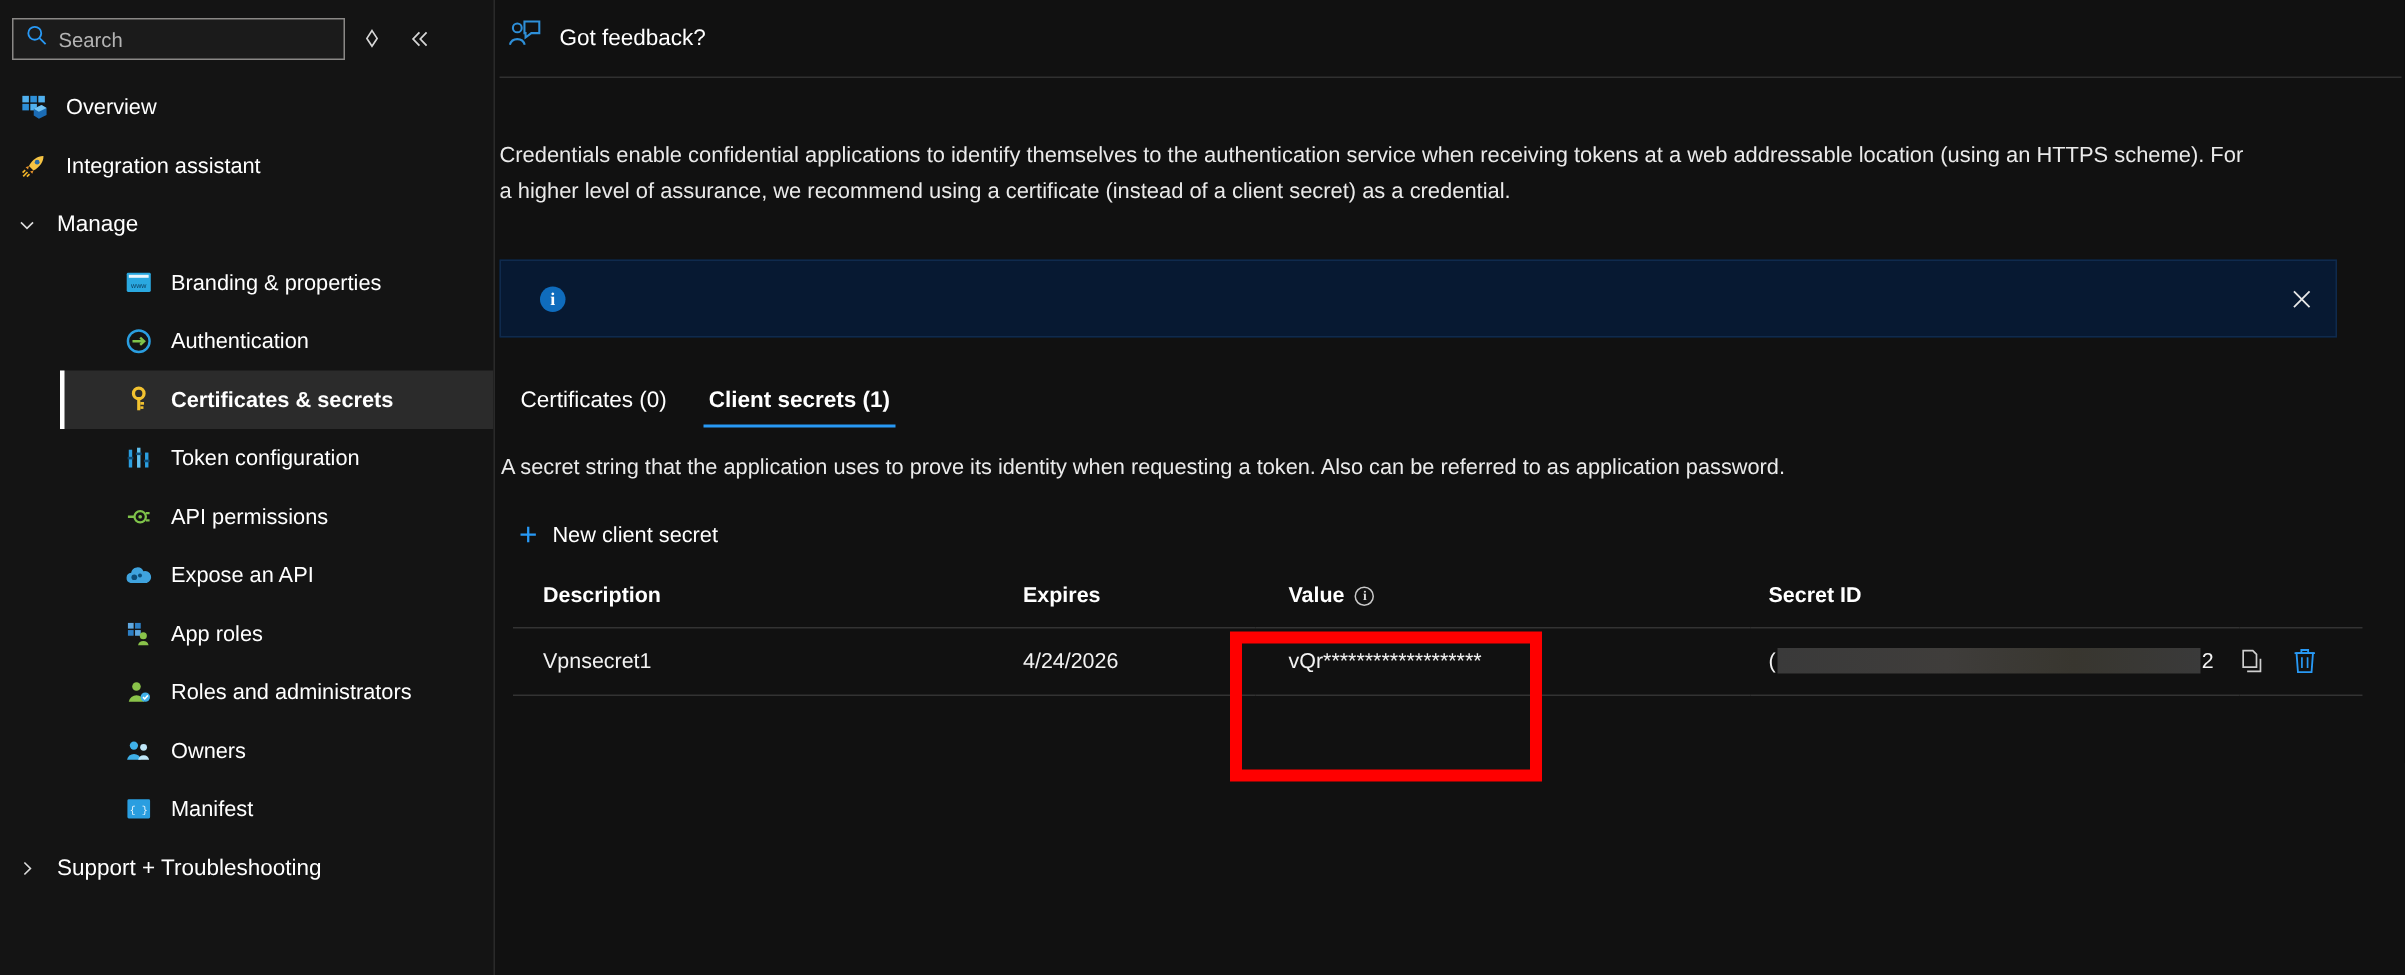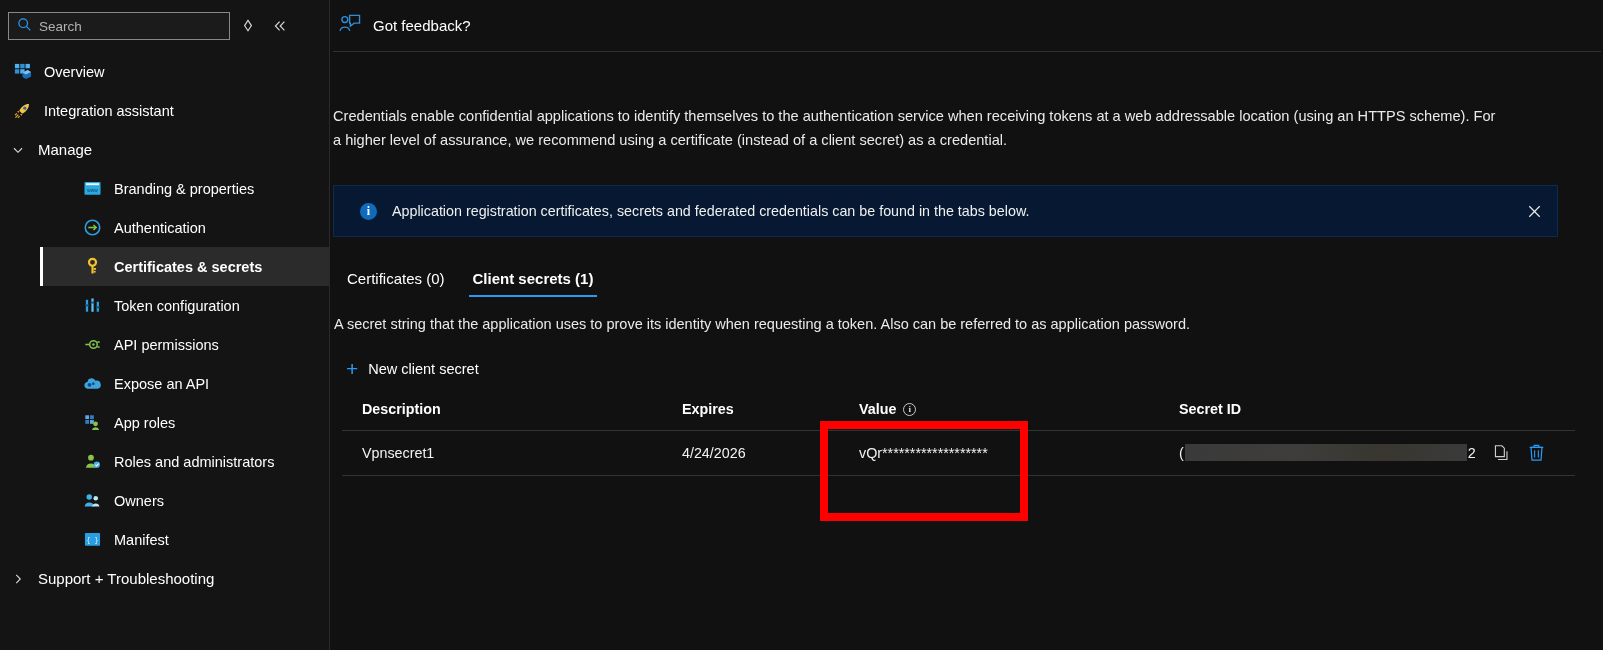--- a/index.html
+++ b/index.html
@@ -120,21 +120,21 @@
     align-items: center;
     gap: 11px;
     height: 52px;
     padding-left: 5px;
     border-bottom: 1px solid #303030;
     margin: 0 2px 0 3px;
   }
   .feedback-label { font-size: 15px; color:#ffffff; }
 
   .desc {
-    margin: 52px 0 0 0;
+    margin: 40px 0 0 0;
     padding: 0 5px 0 3px;
     max-width: 1180px;
     font-size: 14.6px;
     line-height: 24px;
     color: #eaeaea;
   }
 
   
   .banner {
     margin: 33px 45px 0 3px;
@@ -469,21 +469,20 @@
           <path d="M12.6 2.6 H23.4 V11 H17.6 L13.4 14.2 V11 H12.6 Z" stroke="#2e8fd8" stroke-width="1.5" fill="#111111"></path>
         </svg>
       </span>
       <span class="feedback-label">Got feedback?</span>
     </div>
 
     <p class="desc">Credentials enable confidential applications to identify themselves to the authentication service when receiving tokens at a web addressable location (using an HTTPS scheme). For a higher level of assurance, we recommend using a certificate (instead of a client secret) as a credential.</p>
 
     <div class="banner">
       <span class="banner-ico">i</span>
-      <span class="banner-text">Application registration certificates, secrets and federated credentials can be found in the tabs below.</span>
       <button class="banner-close">
         <svg width="13" height="13" viewBox="0 0 14 14" fill="none">
           <line x1="1.4" y1="1.4" x2="12.6" y2="12.6" stroke="#e8e8e8" stroke-width="1.3"></line>
           <line x1="12.6" y1="1.4" x2="1.4" y2="12.6" stroke="#e8e8e8" stroke-width="1.3"></line>
         </svg>
       </button>
     </div>
 
     <div class="tabs">
       <div class="tab">Certificates (0)</div>

